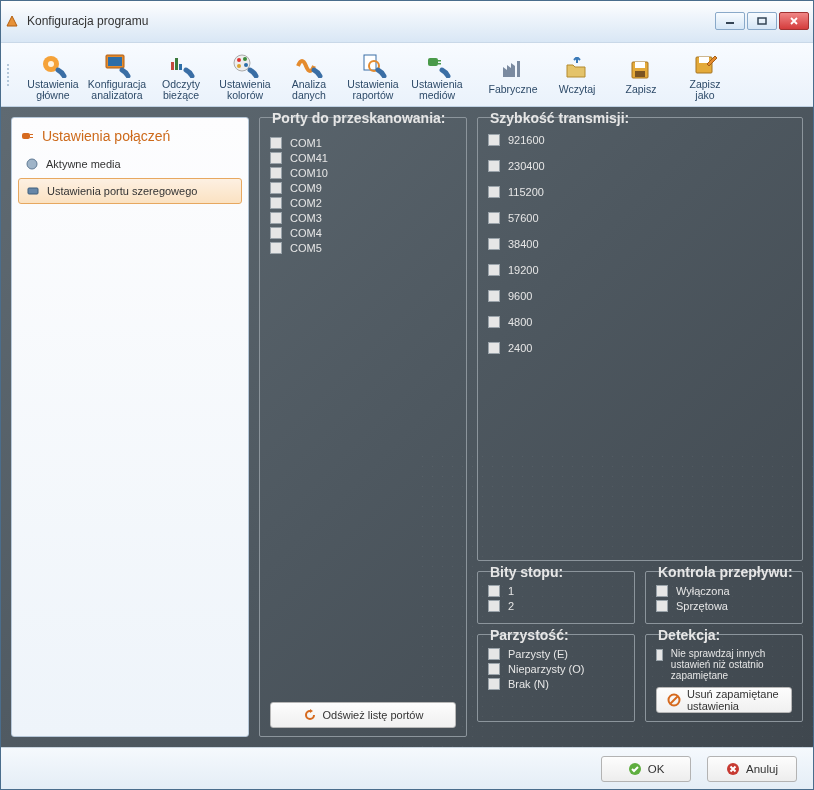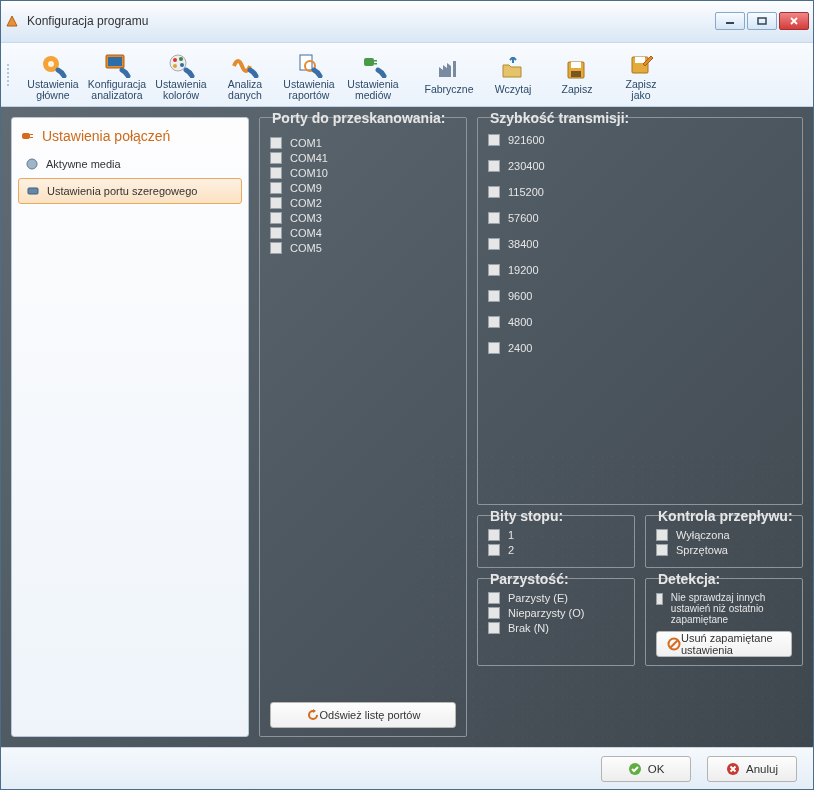--- a/index.html
+++ b/index.html
@@ -30,21 +30,21 @@
   .right-col { flex:1; display:flex; flex-direction:column; gap:10px; }
   .groupbox { border:1px solid #8c959c; border-radius:2px; padding: 10px 10px 8px 10px; position:relative; color:#e6e6e6; }
   .groupbox .legend { position:absolute; top:-8px; left:8px; background: transparent; padding:0 4px; font-size:14px; font-weight:bold; color:#e6e6e6; }
   .scan-box { flex:1; display:flex; flex-direction:column; }
   .check-row { display:flex; align-items:center; gap:8px; font-size:11px; color:#e6e6e6; margin:3px 0;}
   .chk { width:12px; height:12px; background:#e6e6e6; border:1px solid #9aa3aa; display:inline-block; }
   .speed-box .check-row { margin: 14px 0; }
   .speed-box .check-row:first-of-type { margin-top: 6px; }
   .row-gap { display:flex; gap:10px; }
   .row-gap .groupbox { flex:1; }
-  .gbtn { height:26px; background:linear-gradient(#fdfdfd,#f0f0f0); border:1px solid #b7b7b7; border-radius:3px; display:flex; align-items:center; justify-content:center; gap:0; font-size:11px; color:#333; padding:0 10px; }
+  .gbtn { height:26px; background:linear-gradient(#fdfdfd,#f0f0f0); border:1px solid #b7b7b7; border-radius:3px; display:flex; align-items:center; justify-content:center; gap:6px; font-size:11px; color:#333; padding:0 10px; }
   .refresh-btn { margin-top:auto; }
   .bottom-bar { height:44px; border-top:1px solid #c9d5e0; background:linear-gradient(#f5f9fd,#e4edf6); display:flex; align-items:center; justify-content:flex-end; padding:0 16px; gap:16px; }
   .dlgbtn { width:90px; height:26px; background:linear-gradient(#fdfdfd,#ededed); border:1px solid #b3b3b3; border-radius:3px; display:flex; align-items:center; justify-content:center; gap:6px; font-size:11.5px; color:#333; }
   .small-text { font-size:10px; line-height:11px; }
   svg { display:block; }
 </style>
 </head>
 <body>
 
 <div class="window">
@@ -103,20 +103,32 @@
             <rect x="6" y="5" width="14" height="9" fill="#2d6ea8"></rect>
             <path d="M20 18 Q24 20 26 24" stroke="#3a6ea5" stroke-width="5" fill="none" stroke-linecap="round"></path>
           </svg>
         </span>
       <span class="tlabel" style="white-space:pre-line">Konfiguracja
 analizatora</span>
     </div>
     <div class="tbtn">
       <span class="ticon">
           <svg width="30" height="26" viewBox="0 0 30 26">
+            <rect x="5" y="10" width="3" height="8" fill="#c2483f"></rect>
+            <rect x="9" y="6" width="3" height="12" fill="#3c7a3c"></rect>
+            <rect x="13" y="12" width="3" height="6" fill="#2d6ea8"></rect>
+            <path d="M20 18 Q24 20 26 24" stroke="#3a6ea5" stroke-width="5" fill="none" stroke-linecap="round"></path>
+          </svg>
+        </span>
+      <span class="tlabel" style="white-space:pre-line">Odczyty
+bieżące</span>
+    </div>
+    <div class="tbtn">
+      <span class="ticon">
+          <svg width="30" height="26" viewBox="0 0 30 26">
             <circle cx="12" cy="11" r="8" fill="#eee" stroke="#aaa"></circle>
             <circle cx="9" cy="8" r="2" fill="#d33"></circle>
             <circle cx="15" cy="7" r="2" fill="#3a8a3a"></circle>
             <circle cx="16" cy="13" r="2" fill="#2d6ea8"></circle>
             <circle cx="9" cy="14" r="2" fill="#d9a431"></circle>
             <path d="M20 18 Q24 20 26 24" stroke="#3a6ea5" stroke-width="5" fill="none" stroke-linecap="round"></path>
           </svg>
         </span>
       <span class="tlabel" style="white-space:pre-line">Ustawienia
 kolorów</span>
@@ -276,21 +288,21 @@
                 <path d="M7 1 L7 5 L10 3 Z" fill="#d66a1f"></path>
               </svg>
             </span>
           <span>Odśwież listę portów</span>
         </div>
       </div>
     </div>
 
     <div class="right-col">
 
-      <div class="groupbox speed-box" style="height:388px">
+      <div class="groupbox speed-box" style="height:444px">
         <span class="legend">Szybkość transmisji:</span>
         <div class="check-row">
             <span class="chk"></span>
             <span>921600</span>
           </div>
         <div class="check-row">
             <span class="chk"></span>
             <span>230400</span>
           </div>
         <div class="check-row">

